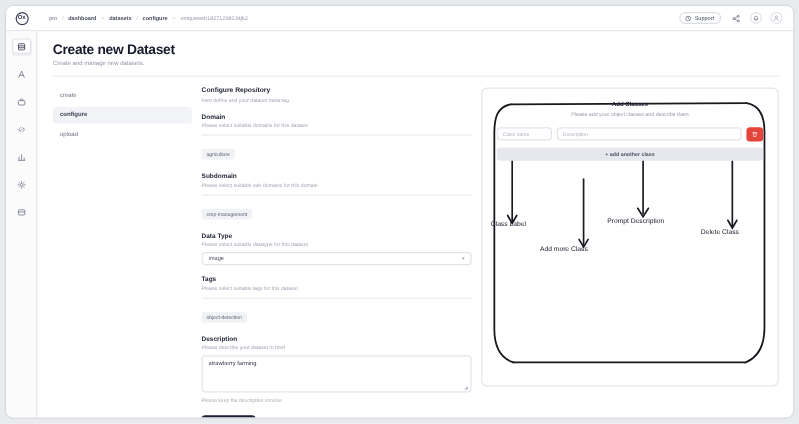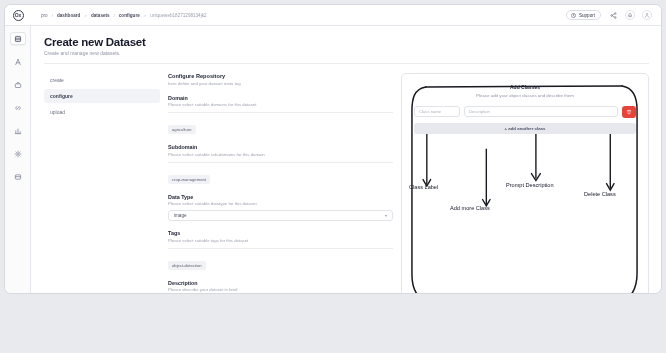--- a/index.html
+++ b/index.html
@@ -4,21 +4,21 @@
 <style>
   * { box-sizing: border-box; margin: 0; padding: 0; }
   html, body {
     width: 666px; height: 353px;
     background: #e9eaee;
     font-family: "Liberation Sans", sans-serif;
     overflow: hidden;
   }
   #app {
     position: absolute; left: 4px; top: 4px;
-    width: 658px; height: 290px;
+    width: 658px; height: 345px;
     background: #ffffff;
     border: 1px solid #d7d9e0;
     border-radius: 7px;
     overflow: hidden;
     display: flex; flex-direction: column;
   }
 
   
   .topbar {
     height: 21px; flex: 0 0 21px;

